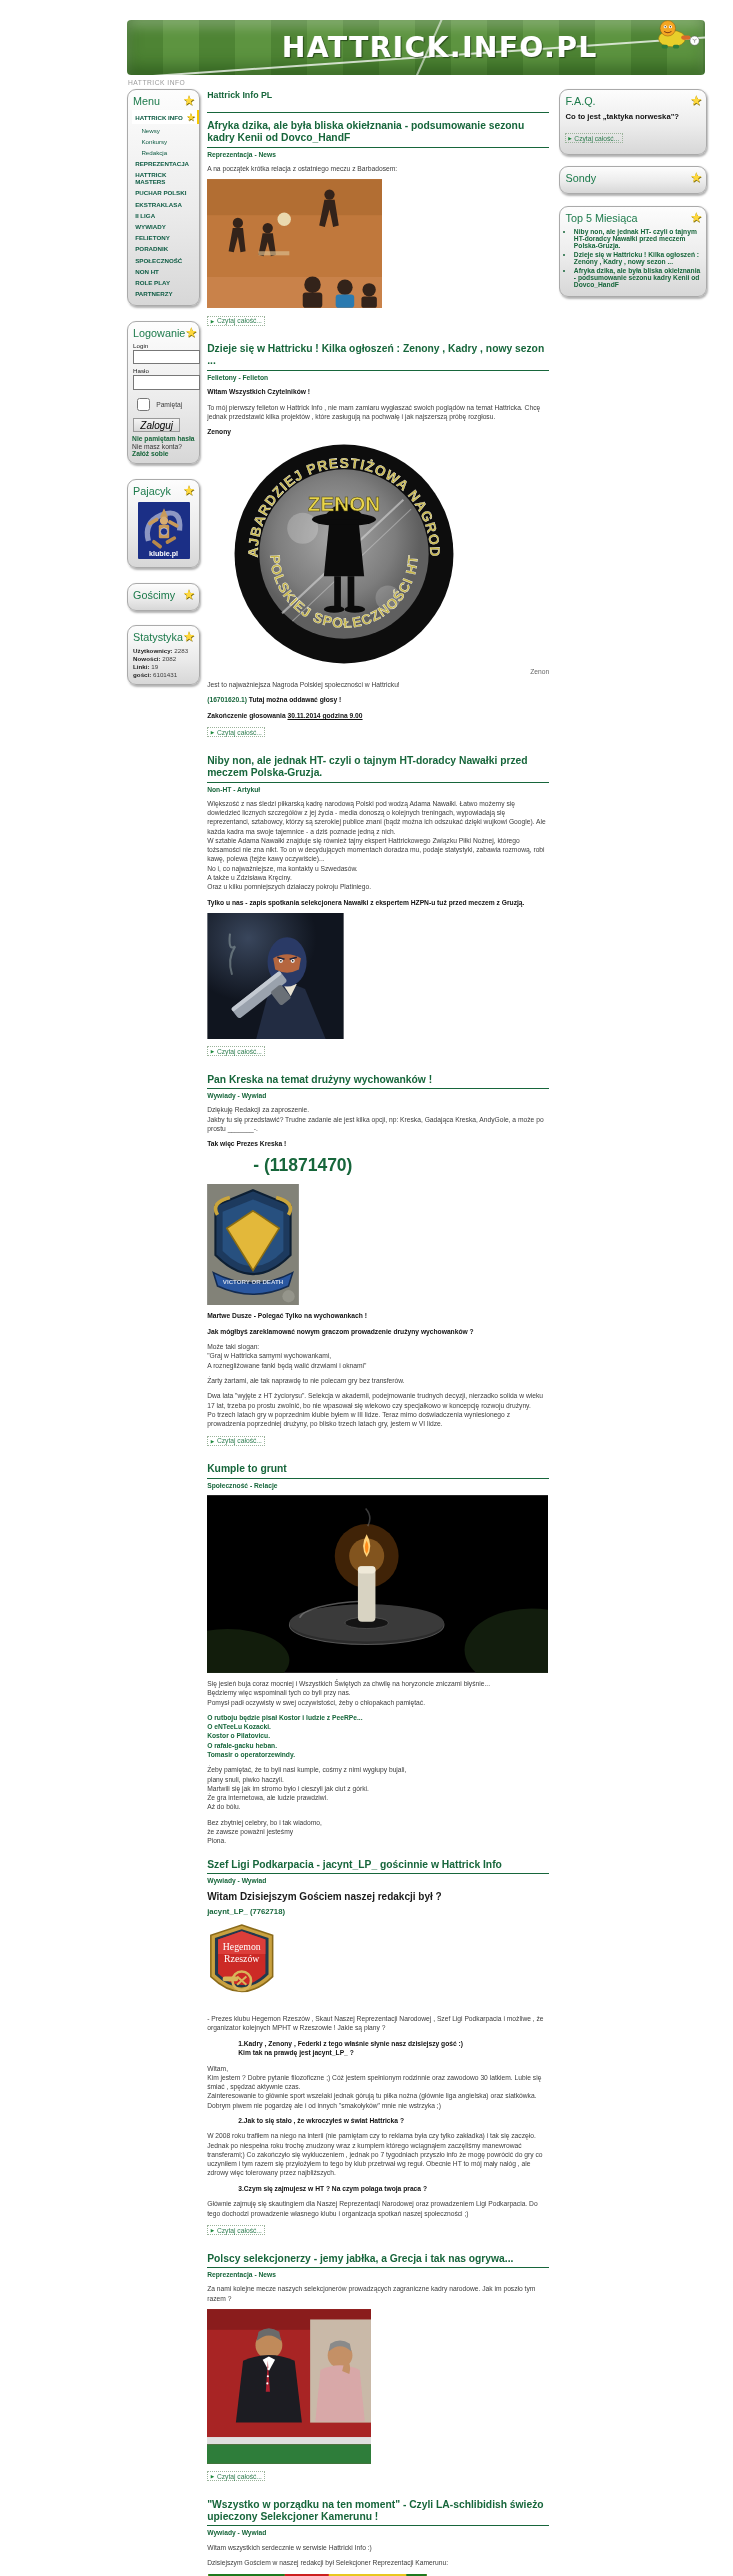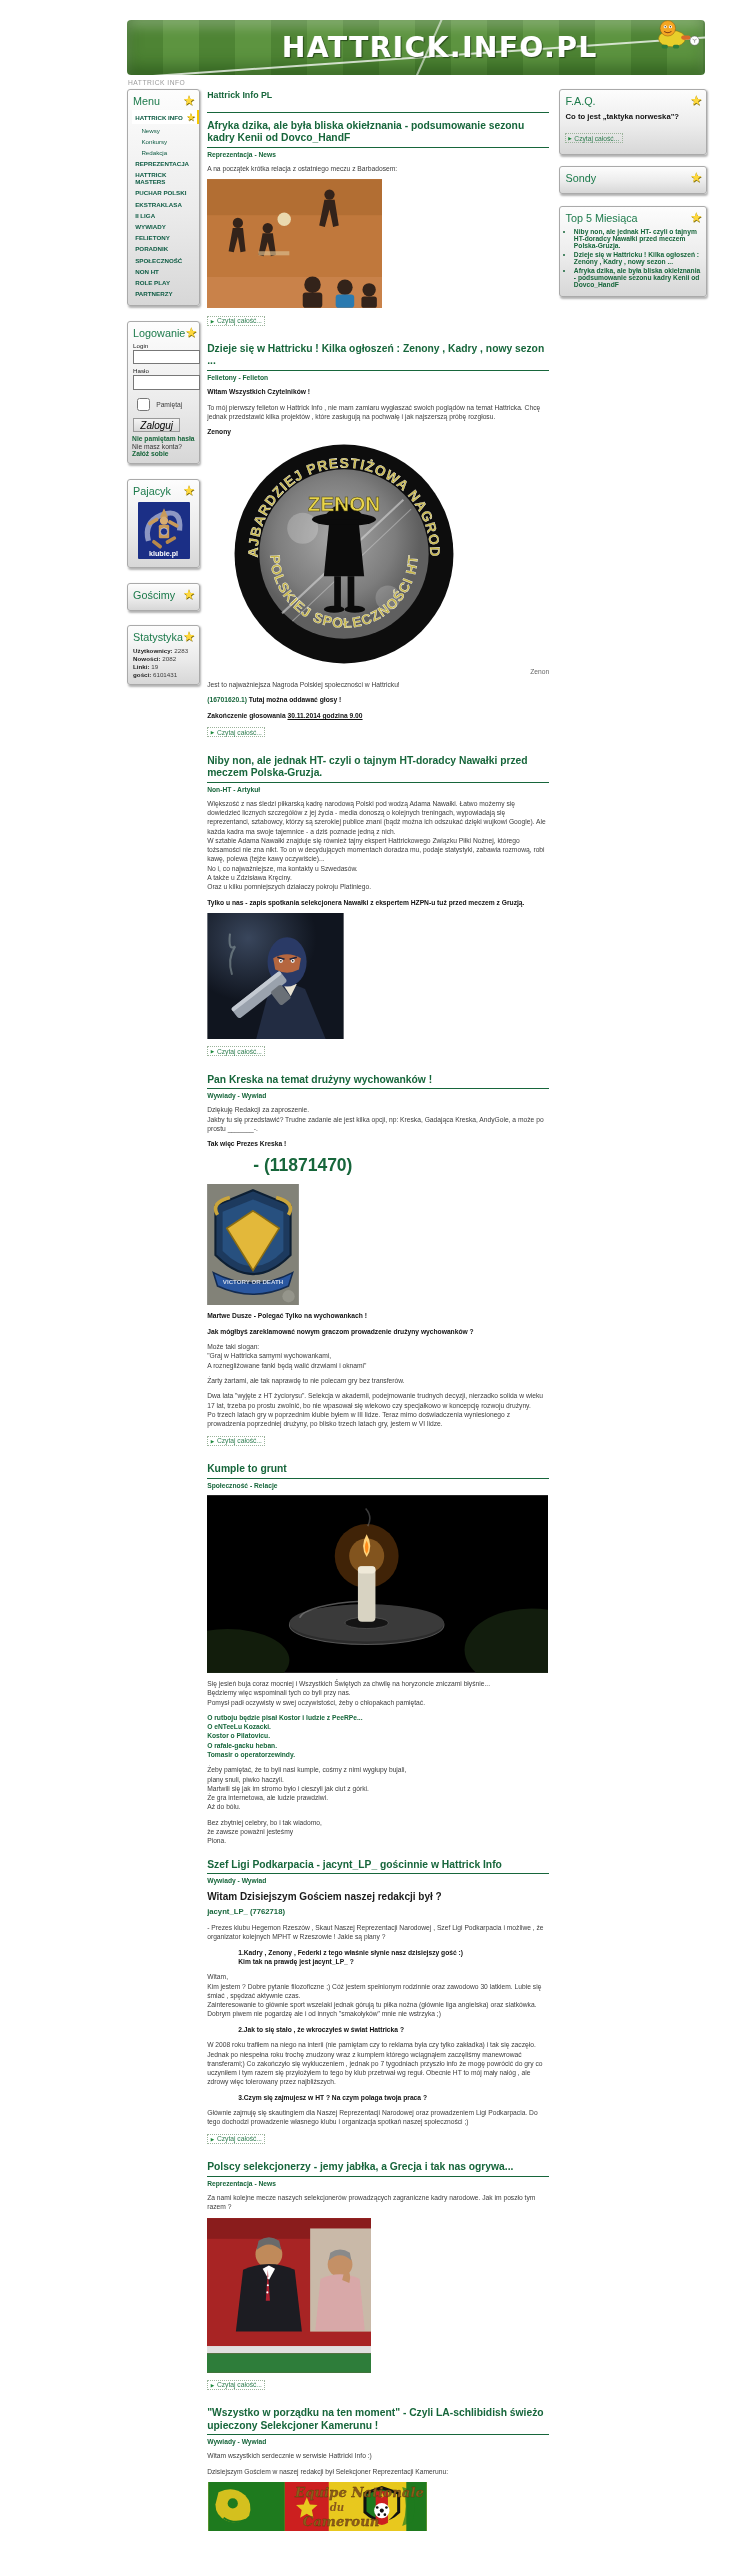--- a/index.html
+++ b/index.html
@@ -14,21 +14,21 @@
   .banner-logo{position:absolute;left:155px;top:11.3px;font-size:28px;font-weight:bold;letter-spacing:1.5px;color:#fff;
     text-shadow:1px 1px 1px rgba(30,60,20,.8),-0.5px -0.5px 0 rgba(255,255,255,.4);font-family:"DejaVu Sans",sans-serif;}
   .mascot{position:absolute;right:-3.1px;top:-2.1px;width:67px;height:33px;z-index:5;}
   .breadcrumb{margin:4.1px 0 3.1px 1px;color:#9a9a9a;font-size:6.7px;letter-spacing:0.5px;}
   
   .cols{display:flex;align-items:flex-start;gap:7.2px;}
   .col-left{width:73px;flex:none;display:flex;flex-direction:column;gap:14.4px;}
   .col-main{width:342px;flex:none;}
   .col-right{width:148px;flex:none;display:flex;flex-direction:column;gap:11.3px;margin-left:3.1px;}
   
-  .box{background:linear-gradient(#fdfdfd,#ececec 55%,#d7d7d7);border:0.5px solid #aaa;border-radius:3px;
+  .box{background:linear-gradient(#fdfdfd,#ececec 55%,#d7d7d7);border:0.5px solid #aaa;border-radius:9px;
     box-shadow:1px 1.5px 2.1px rgba(0,0,0,.3);padding:4.1px 4.1px 6.2px 4.1px;}
   .box-title{display:flex;justify-content:space-between;align-items:center;color:#1c7a4b;font-size:10.8px;margin:1px 0 3.1px 1px;}
   .star{color:#ffd83c;text-shadow:0 0 0.5px #9a8510,0.5px 0.5px 0.5px #7a6a10;font-size:13.4px;line-height:10.3px;}
   .star.sm{font-size:8.8px;}
   
   .menu-list{list-style:none;margin:2.1px 0 0 0;padding:0;font-size:6.2px;}
   .mi{padding:2.1px 2.1px 2.1px 3.1px;color:#0e5c44;font-weight:bold;cursor:pointer;display:flex;justify-content:space-between;align-items:center;}
   .mi.sub{padding-left:9.3px;font-weight:normal;}
   .mi.active{background:#fff;border-right:2.6px solid #f7c800;margin-right:-4.1px;}
   
@@ -361,21 +361,33 @@
 Tomasir o operatorzewindy.</p>
             <p class="body">Żeby pamiętać, że to byli nasi kumple, cośmy z nimi wygłupy bujali,
 plany snuli, piwko haczyli.
 Martwili się jak im stromo było i cieszyli jak ciut z górki.
 Że gra internetowa, ale ludzie prawdziwi.
 Aż do bólu.</p>
             <p class="body">Bez zbytniej celebry, bo i tak wiadomo,
 że zawsze poważni jesteśmy
 Piona.</p>
           </section>
-          <section class="article"><h2 class="a-title">Szef Ligi Podkarpacia - jacynt_LP_ gościnnie w Hattrick Info</h2><div class="a-cat"><span>Wywiady</span> - <span>Wywiad</span></div><p class="bigblack">Witam Dzisiejszym Gościem naszej redakcji był ?</p><p class="greenname">jacynt_LP_ (7762718)</p><p class="body">- Prezes klubu Hegemon Rzeszów , Skaut Naszej Reprezentacji Narodowej , Szef Ligi Podkarpacia i możliwe , że organizator kolejnych MPHT w Rzeszowie ! Jakie są plany ?</p><p class="body b1 indent">1.Kadry , Zenony , Federki z tego właśnie słynie nasz dzisiejszy gość :)
+          <section class="article"><h2 class="a-title">Szef Ligi Podkarpacia - jacynt_LP_ gościnnie w Hattrick Info</h2><div class="a-cat"><span>Wywiady</span> - <span>Wywiad</span></div><p class="bigblack">Witam Dzisiejszym Gościem naszej redakcji był ?</p><p class="greenname">jacynt_LP_ (7762718)</p><div class="img">
+              <svg width="70" height="85" viewBox="0 0 135 165">
+                <path d="M67,4 L127,24 V104 Q67,162 7,104 V24 Z" fill="#c9a13f" stroke="#8a6a1a" stroke-width="3"></path>
+                <path d="M67,12 L119,29 V100 Q67,150 15,100 V29 Z" fill="#21394e"></path>
+                <path d="M67,16 L113,32 V98 Q67,143 21,98 V32 Z" fill="#cc2a26"></path>
+                <path d="M67,16 L113,32 V60 L21,60 V32 Z" fill="#e04340" opacity=".8"></path>
+                <text x="67" y="52" text-anchor="middle" font-family="Liberation Serif,serif" font-size="19" fill="#fff">Hegemon</text>
+                <text x="67" y="76" text-anchor="middle" font-family="Liberation Serif,serif" font-size="19" fill="#fff">Rzeszów</text>
+                <circle cx="67" cy="112" r="18" fill="none" stroke="#d8b55a" stroke-width="5"></circle>
+                <rect x="30" y="104" width="30" height="9" rx="4" fill="#d8b55a"></rect>
+                <path d="M58,104 l18,16 M76,104 l-18,16" stroke="#d8b55a" stroke-width="4"></path>
+              </svg>
+            </div><p class="body">- Prezes klubu Hegemon Rzeszów , Skaut Naszej Reprezentacji Narodowej , Szef Ligi Podkarpacia i możliwe , że organizator kolejnych MPHT w Rzeszowie ! Jakie są plany ?</p><p class="body b1 indent">1.Kadry , Zenony , Federki z tego właśnie słynie nasz dzisiejszy gość :)
 Kim tak na prawdę jest jacynt_LP_ ?</p><p class="body">Witam,
 Kim jestem ? Dobre pytanie filozoficzne ;) Cóż jestem spełnionym rodzinnie oraz zawodowo 30 latkiem. Lubie się śmiać , spędzać aktywnie czas.
 Zainteresowanie to głównie sport wszelaki jednak górują tu piłka nożna (głównie liga angielska) oraz siatkówka. Dobrym piwem nie pogardzę ale i od innych "smakołyków" mnie nie wstrzyka ;)</p><p class="body b1 indent">2.Jak to się stało , że wkroczyłeś w świat Hattricka ?</p><p class="body">W 2008 roku trafiłem na niego na interii (nie pamiętam czy to reklama była czy tylko zakładka) i tak się zaczęło. Jednak po niespełna roku trochę znudzony wraz z kumplem którego wciągnąłem zaczęliśmy manewrować transferami;) Co zakończyło się wykluczeniem , jednak po 7 tygodniach przyszło info że mogę powrócić do gry co uczyniłem i tym razem się przyłożyłem to tego by klub przetrwał wg reguł. Obecnie HT to mój mały nałóg , ale zdrowy więc tolerowany przez najbliższych.</p><p class="body b1 indent">3.Czym się zajmujesz w HT ? Na czym polaga twoja praca ?</p><p class="body">Głównie zajmuję się skautingiem dla Naszej Reprezentacji Narodowej oraz prowadzeniem Ligi Podkarpacia. Do tego dochodzi prowadzenie własnego klubu i organizacja spotkań naszej społeczności ;)</p><a class="readmore"><span class="arr">▶</span>Czytaj całość...</a></section>
           <section class="article"><h2 class="a-title">Polscy selekcjonerzy - jemy jabłka, a Grecja i tak nas ogrywa...</h2><div class="a-cat"><span>Reprezentacja</span> - <span>News</span></div><p class="body">Za nami kolejne mecze naszych selekcjonerów prowadzących zagraniczne kadry narodowe. Jak im poszło tym razem ?</p><div class="img">
               <svg width="164" height="155" viewBox="0 0 318 300">
                 <rect width="318" height="300" fill="#a82424"></rect>
                 <rect x="0" y="0" width="318" height="40" fill="#8a1c1c"></rect>
                 <rect x="200" y="20" width="118" height="200" fill="#c9b9a8"></rect>
                 <rect x="0" y="248" width="318" height="14" fill="#e0e0e0"></rect>
                 <rect x="0" y="262" width="318" height="38" fill="#2e7d3a"></rect>

